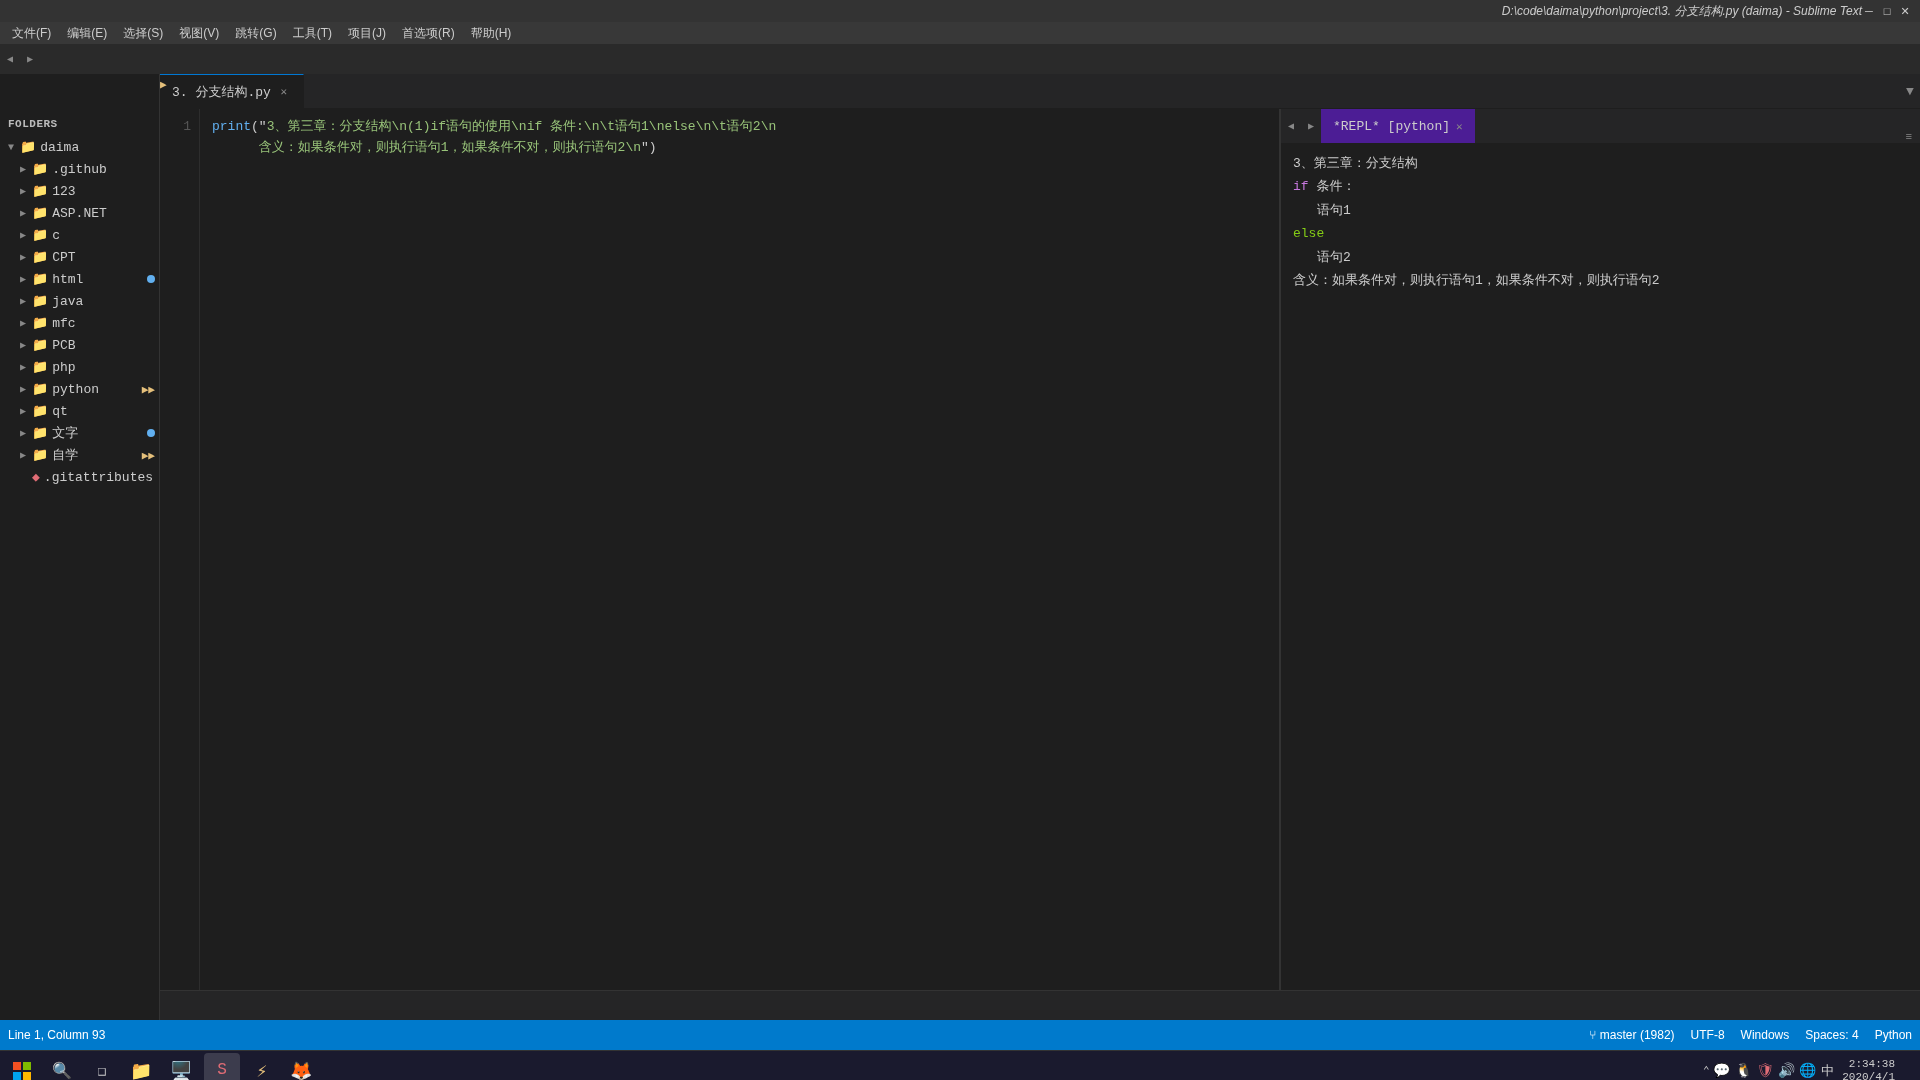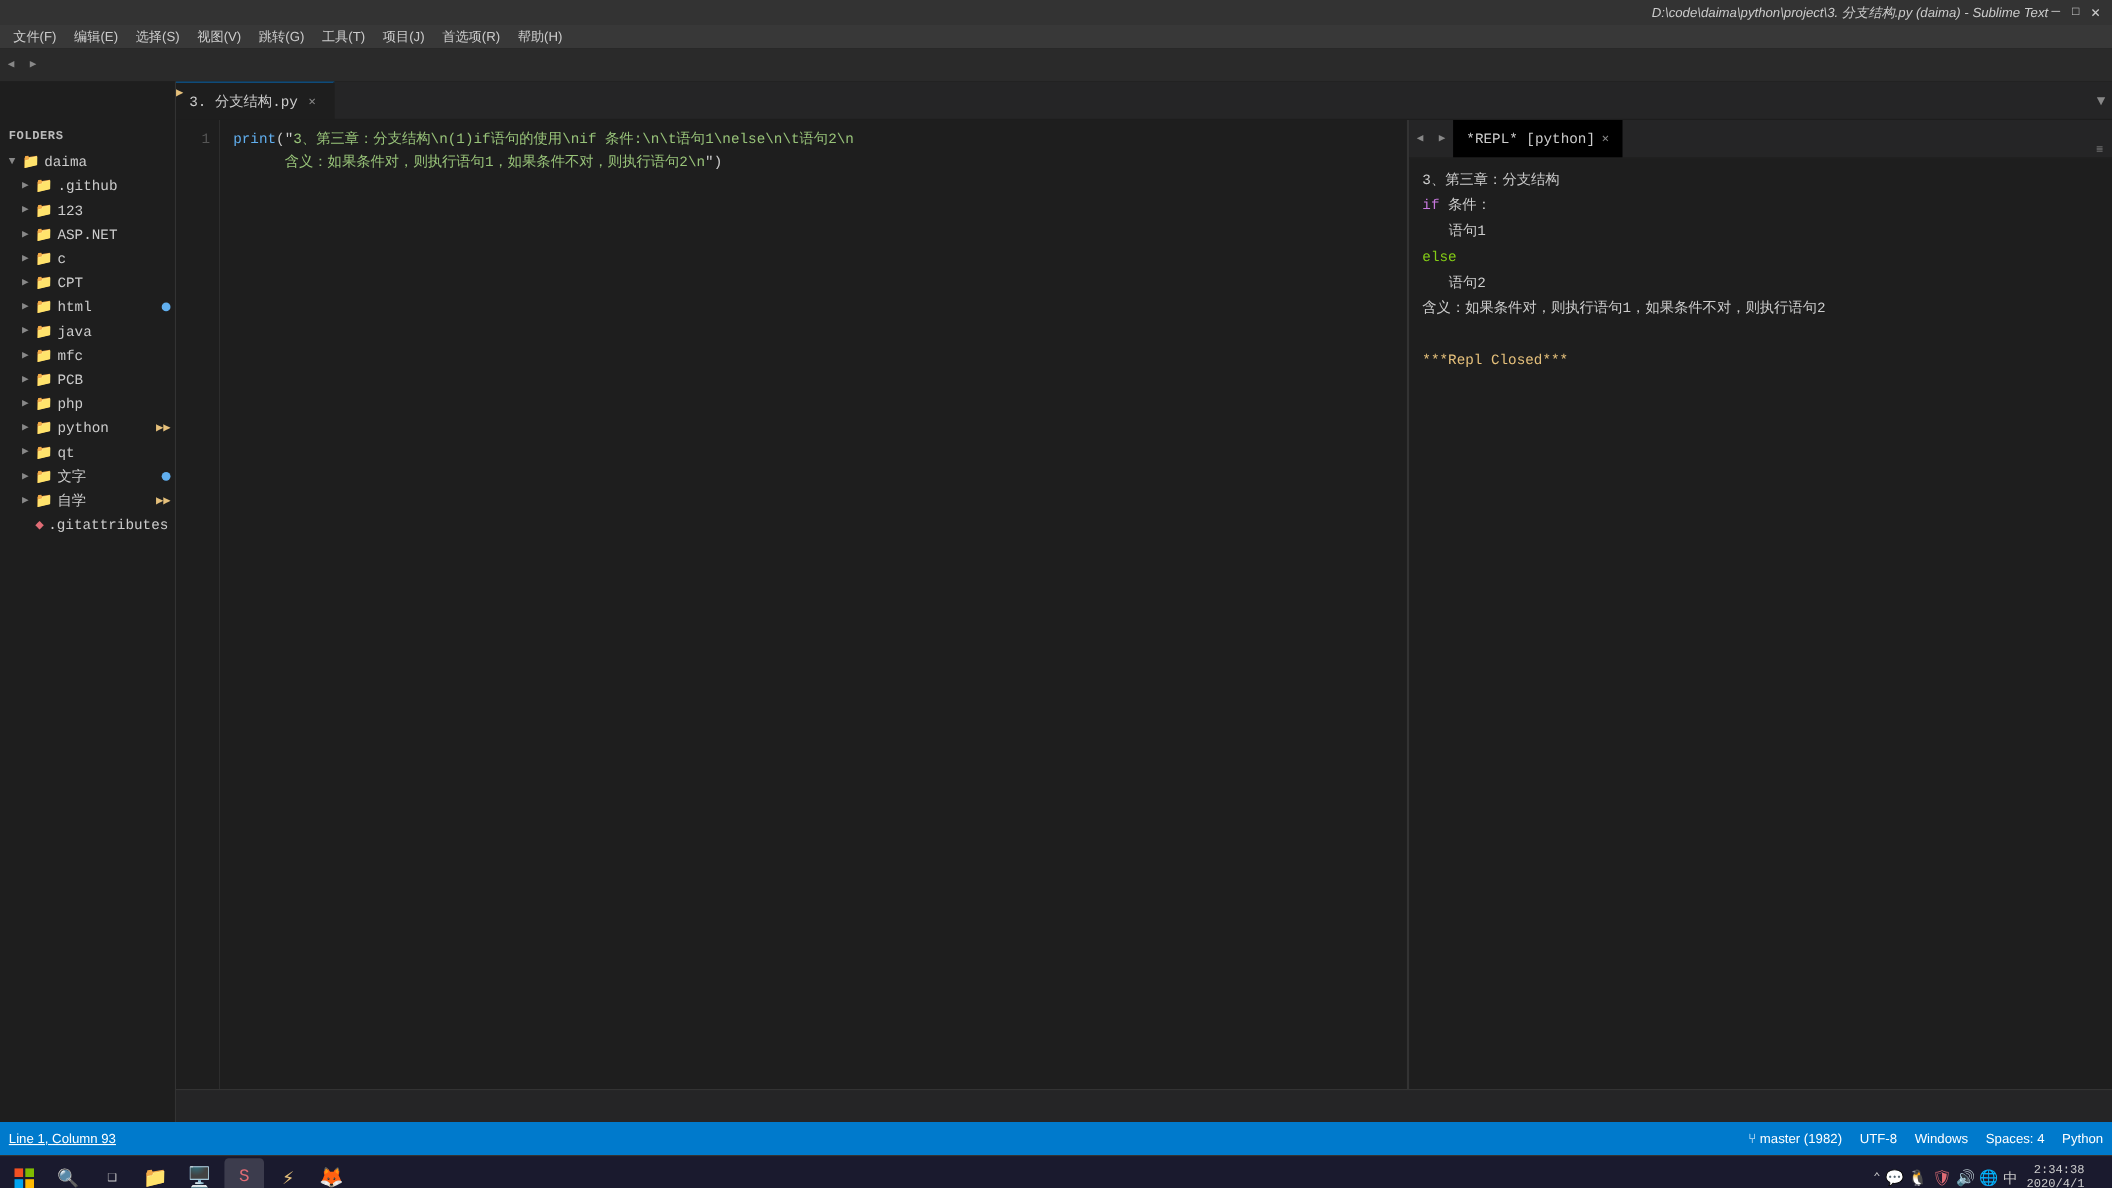--- a/index.html
+++ b/index.html
@@ -211,21 +211,21 @@
       height: 35px;
       align-items: flex-end;
       border-bottom: 1px solid #1e1e1e;
     }
     .repl-tab {
       display: flex;
       align-items: center;
       padding: 0 12px;
       height: 35px;
       font-size: 13px;
-      background: #000000;
+      background: #4c1d95;
       color: #ccc;
       border-top: 1px solid #0078d4;
       gap: 6px;
       cursor: pointer;
     }
     .repl-nav-btn {
       width: 20px;
       height: 35px;
       display: flex;
       align-items: center;
@@ -273,21 +273,21 @@
       height: 30px;
       background: #007acc;
       display: flex;
       align-items: center;
       padding: 0 8px;
       font-size: 12px;
       color: #fff;
       font-family: 'Segoe UI', Arial, sans-serif;
       gap: 12px;
     }
-    .status-left { display: flex; align-items: center; gap: 8px; text-decoration: underline; }
+    .status-left { display: flex; align-items: center; gap: 8px; }
     .status-right { margin-left: auto; display: flex; align-items: center; gap: 16px; }
     .status-item { cursor: pointer; }
 
     
     #taskbar {
       height: 40px;
       background: #1a1a2e;
       display: flex;
       align-items: center;
       padding: 0 4px;
@@ -484,21 +484,20 @@
           <div class="repl-settings">≡</div>
         </div>
         <div id="repl-content">
           <div>3、第三章：分支结构</div>
           <div><span class="repl-keyword-if">if</span> 条件：</div>
           <div class="repl-indent">语句1</div>
           <div><span class="repl-keyword-else">else</span></div>
           <div class="repl-indent">语句2</div>
           <div>含义：如果条件对，则执行语句1，如果条件不对，则执行语句2</div>
           <div>&nbsp;</div>
-          <div><span class="repl-closed">***Repl Closed***</span></div>
         </div>
       </div>
 
     </div>
 
     <div id="bottom-tabs">
     </div>
 
   </div>
 </div>

